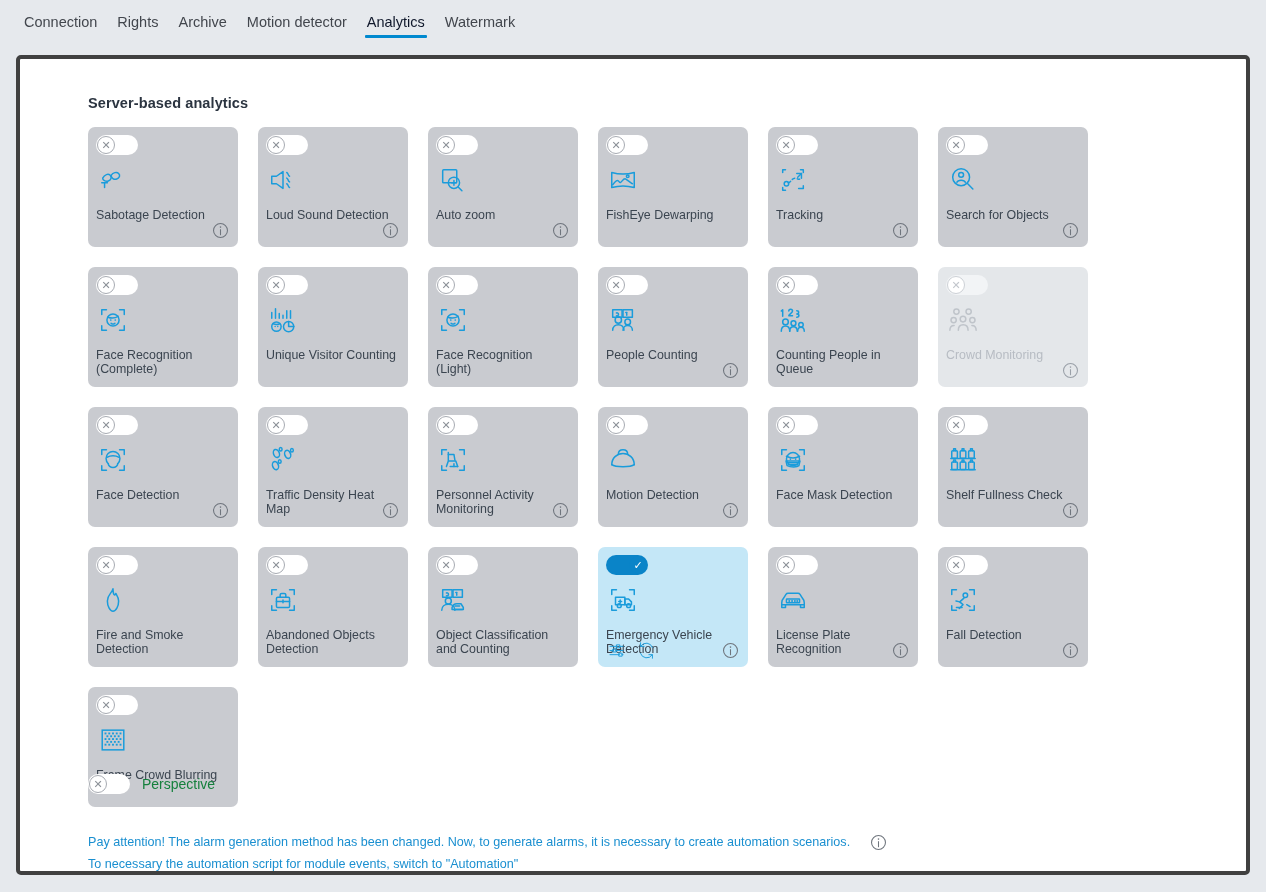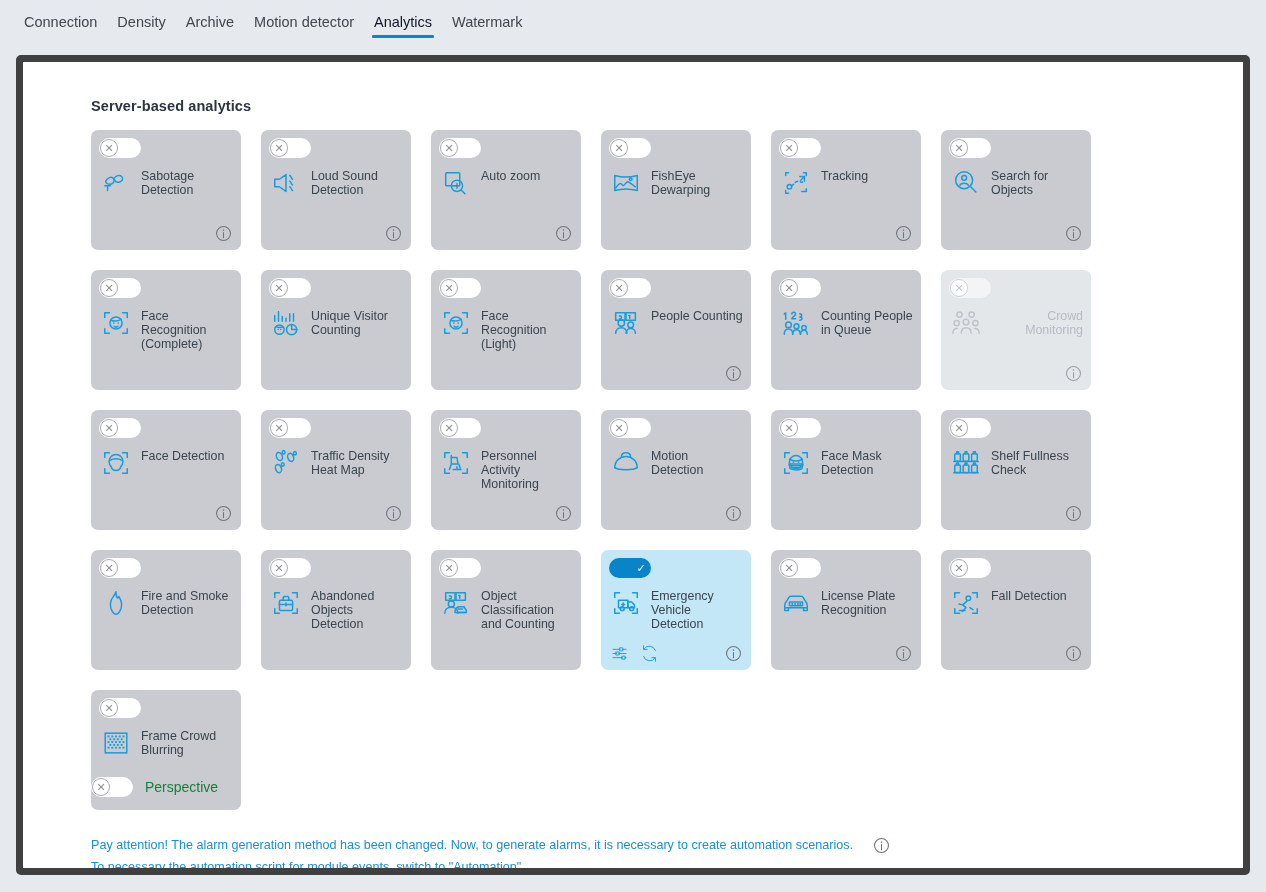--- a/index.html
+++ b/index.html
@@ -37,21 +37,21 @@
     background: #0089cf;
     border-radius: 1px;
   }
 
   
   .panel {
     position: absolute;
     left: 16px; top: 55px;
     width: 1234px; height: 820px;
     background: #ffffff;
-    border: 7px solid #404040;
+    border: 4px solid #404040;
     border-radius: 5px;
     box-sizing: border-box;
     overflow: hidden;
   }
 
   .section-title {
     position: absolute;
     left: 68px; top: 36px;
     font-size: 14.5px;
     font-weight: bold;
@@ -109,20 +109,21 @@
   .toggle.dim { background: #f2f4f6; }
   .toggle.dim .knob { border-color: #cdd1d6; color: #c2c6cc; }
 
   
   .card-body {
     position: absolute;
     left: 8px; top: 36px; right: 8px;
     display: flex;
     align-items: flex-start;
     gap: 8px;
+    flex-direction: column;
   }
   .card-icon {
     flex: 0 0 auto;
     width: 34px; height: 34px;
     display: flex; align-items: center; justify-content: center;
     color: #1a9cdb;
   }
   .card-icon svg { display: block; }
   .card-label {
     font-size: 12.4px;
@@ -172,21 +173,21 @@
   }
   .notice .icon-info { color: #6f757d; }
 </style>
 </head>
 <body>
 
 <div id="root">
 
   <div class="tabbar" id="tabbar">
       <div class="tab">Connection</div>
-      <div class="tab">Density</div>
+      <div class="tab">Rights</div>
       <div class="tab">Archive</div>
       <div class="tab">Motion detector</div>
       <div class="tab active">Analytics</div>
       <div class="tab">Watermark</div>
     </div>
 
   <div class="panel">
 
     <div class="section-title">Server-based analytics</div>
 

